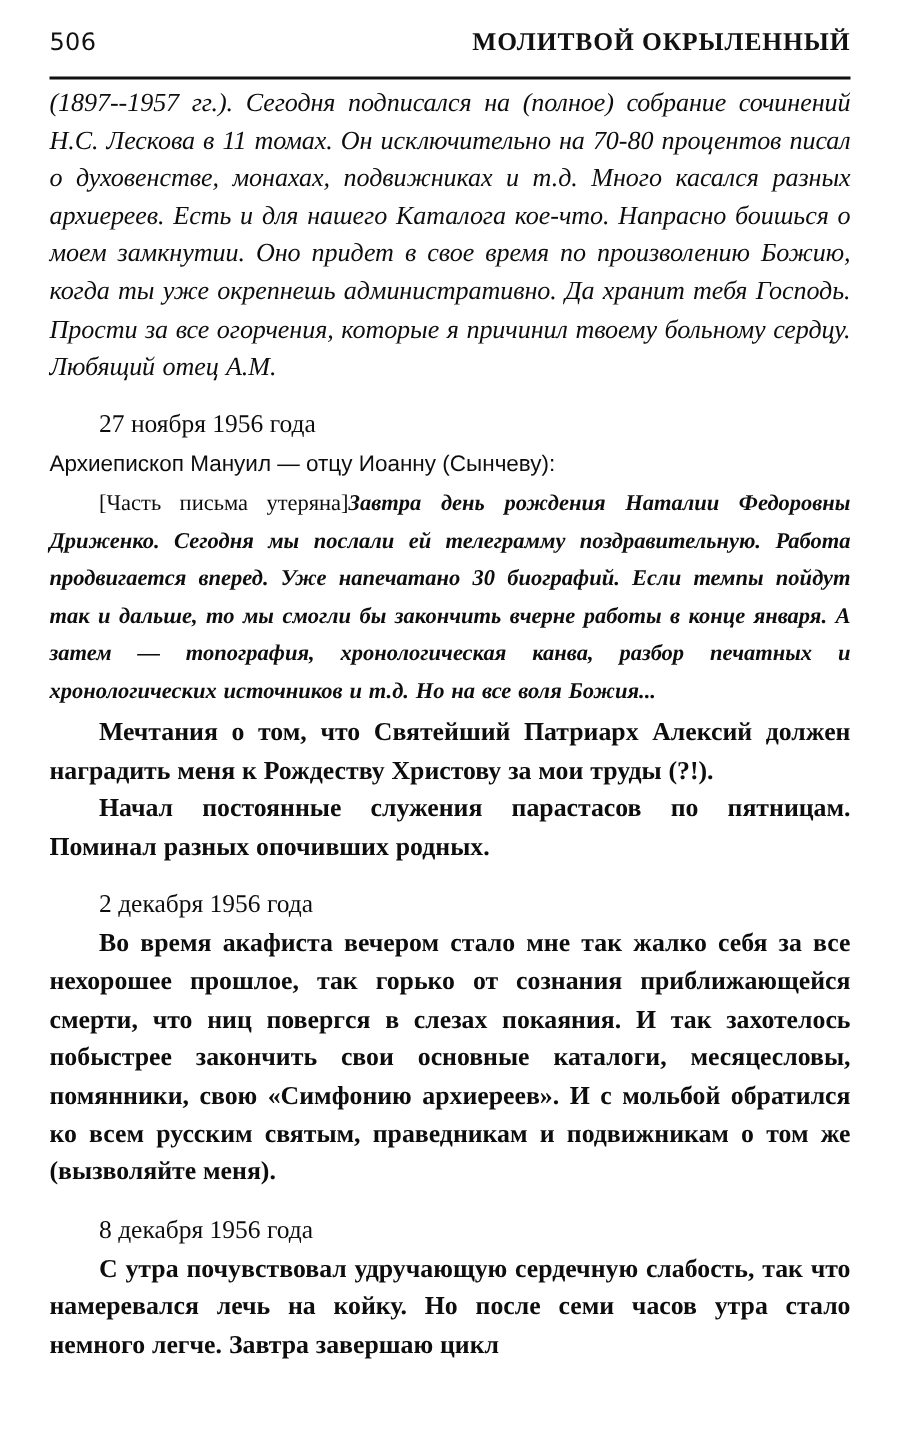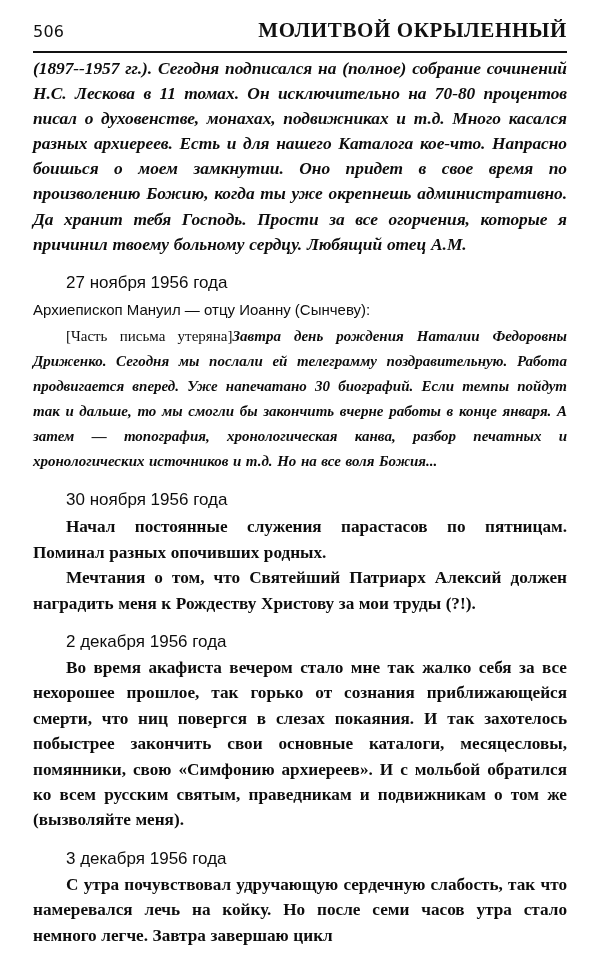--- a/index.html
+++ b/index.html
@@ -27,21 +27,21 @@
   .folio{
     font-family:"DejaVu Sans", sans-serif;
     font-size:16px;
     font-weight:400;
     letter-spacing:0.2px;
     color:#111;
   }
   .head-title{
     font-family:"Liberation Serif", serif;
     font-weight:700;
-    font-size:21px;
+    font-size:17px;
     letter-spacing:0.6px;
     color:#111;
     white-space:nowrap;
   }
   .head-rule{
     position:absolute;
     left:33px; right:33px; top:51px;
     height:2px;
     background:#111;
   }
@@ -54,29 +54,29 @@
   p{
     margin:0;
     text-align:justify;
     text-justify:inter-word;
     -webkit-hyphens:none;
     hyphens:none;
   }
   
   .letter-italic{
     font-style:italic;
-    font-weight:700;
+    font-weight:400;
     font-size:17.4px;
     line-height:25.1px;
     letter-spacing:-0.05px;
     word-spacing:0.6px;
   }
   
   .date-head{
-    font-family:Liberation Sans, sans-serif;
+    font-family:Liberation Serif, serif;
     font-weight:400;
     font-size:17px;
     line-height:25px;
     text-indent:33px;
     text-align:left;
     margin-top:13px;
   }
   .date-head-tight{ }
   
   .addressee{
@@ -128,24 +128,23 @@
   <div class="head-rule"></div>
 
   <div class="column">
 
     <p class="letter-italic">(1897--1957 гг.). Сегодня подписался на (полное) собрание сочинений Н.С. Лескова в 11 томах. Он исключительно на 70-80 процентов писал о духовенстве, монахах, подвижниках и т.д. Много касался разных архиереев. Есть и для нашего Каталога кое-что. Напрасно боишься о моем замкнутии. Оно придет в свое время по произволению Божию, когда ты уже окрепнешь административно. Да хранит тебя Господь. Прости за все огорчения, которые я причинил твоему больному сердцу. Любящий отец А.М.</p>
 
     <p class="date-head">27 ноября 1956 года</p>
     <p class="addressee">Архиепископ Мануил — отцу Иоанну (Сынчеву):</p>
     <p class="body-mixed"><span class="roman">[Часть письма утеряна]</span><span class="ital">Завтра день рождения Наталии Федоровны Дриженко. Сегодня мы послали ей телеграмму поздравительную. Работа продвигается вперед. Уже напечатано 30 биографий. Если темпы пойдут так и дальше, то мы смогли бы закончить вчерне работы в конце января. А затем — топография, хронологическая канва, разбор печатных и хронологических источников и т.д. Но на все воля Божия...</span></p>
 
-    <p class="date-head">30 ноября 1956 года</p>
+    <p class="body-bold nudge">Мечтания о том, что Святейший Патриарх Алексий должен наградить меня к Рождеству Христову за мои труды (?!).</p>
     <p class="body-bold">Начал постоянные служения парастасов по пятницам. Поминал разных опочивших родных.</p>
-    <p class="body-bold nudge">Мечтания о том, что Святейший Патриарх Алексий должен наградить меня к Рождеству Христову за мои труды (?!).</p>
 
     <p class="date-head date-head-tight">2 декабря 1956 года</p>
     <p class="body-bold nudge">Во время акафиста вечером стало мне так жалко себя за все нехорошее прошлое, так горько от сознания приближающейся смерти, что ниц повергся в слезах покаяния. И так захотелось побыстрее закончить свои основные каталоги, месяцесловы, помянники, свою «Симфонию архиереев». И с мольбой обратился ко всем русским святым, праведникам и подвижникам о том же (вызволяйте меня).</p>
 
-    <p class="date-head date-head-tight">3 декабря 1956 года</p>
+    <p class="date-head date-head-tight">8 декабря 1956 года</p>
     <p class="body-bold nudge">С утра почувствовал удручающую сердечную слабость, так что намеревался лечь на койку. Но после семи часов утра стало немного легче. Завтра завершаю цикл</p>
 
   </div>
 </div>
 
 </body></html>

